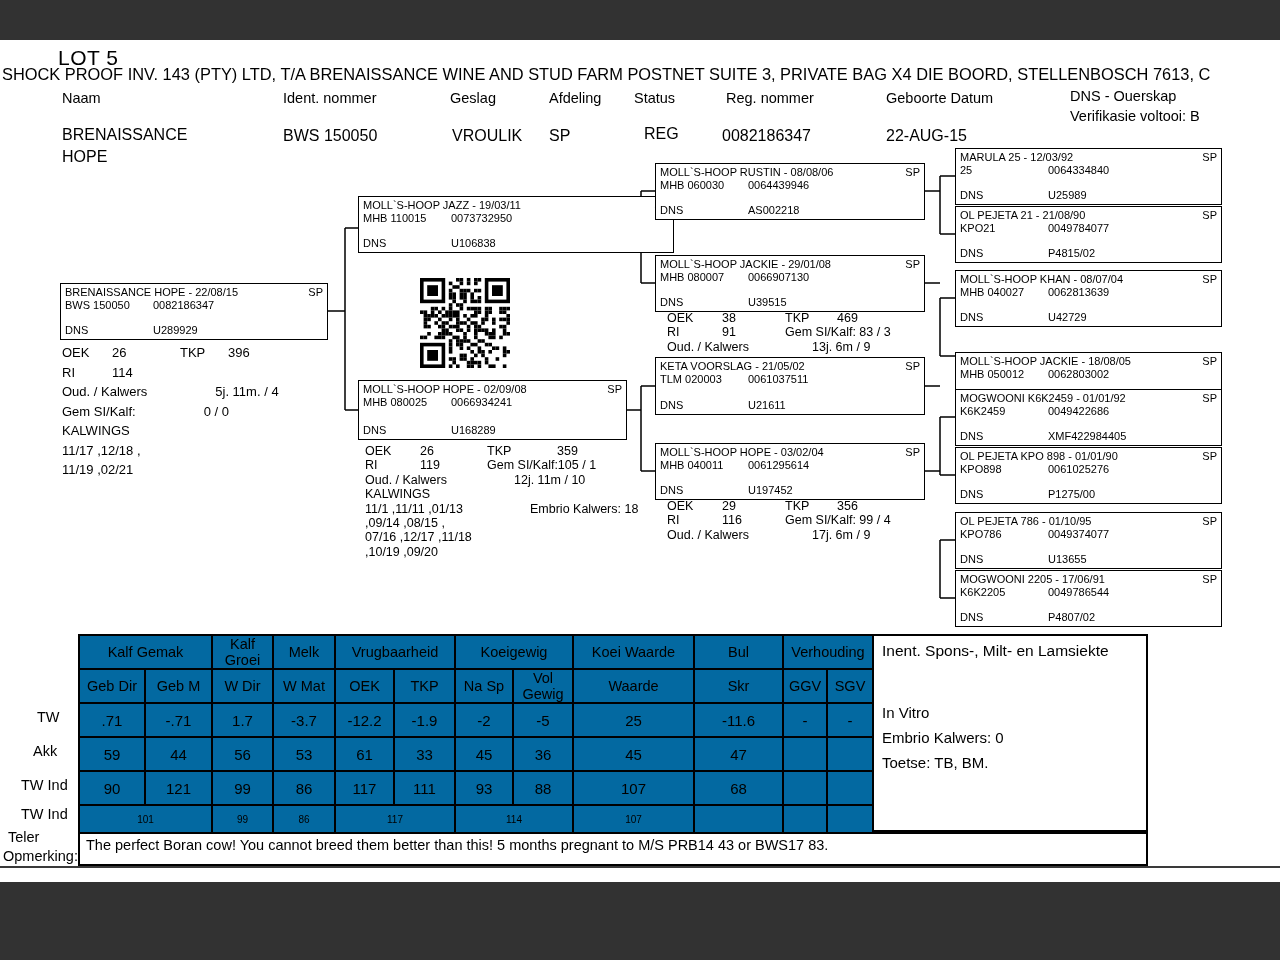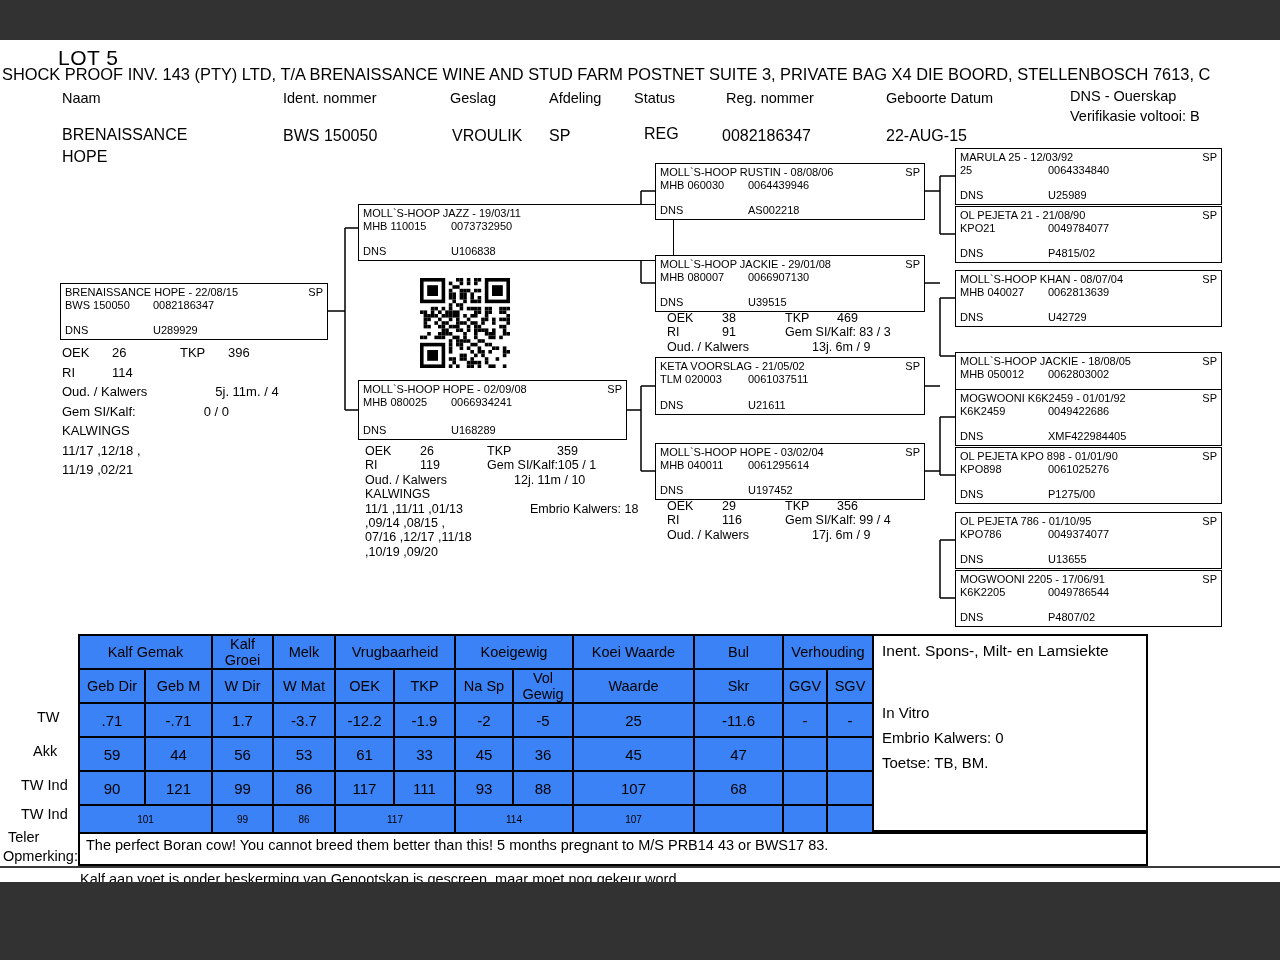--- a/index.html
+++ b/index.html
@@ -20,21 +20,21 @@
   .bx-c1{display:inline-block;width:88px;}
   .stats{position:absolute;white-space:nowrap;}
   .st-row{display:flex;white-space:nowrap;}
   .st-cell{flex:0 0 auto;white-space:nowrap;overflow:visible;}
   .stats-lg{font-size:13px;}
   .stats-lg .st-row{height:19.5px;line-height:19.5px;}
   .stats-sm{font-size:12.5px;}
   .stats-sm .st-row{height:14.4px;line-height:14.4px;}
   #conn{position:absolute;left:0;top:0;pointer-events:none;}
   table.ebv{position:absolute;left:78px;top:634px;border-collapse:collapse;table-layout:fixed;
-            font-size:14.5px;text-align:center;background:#3b82f6;}
+            font-size:14.5px;text-align:center;background:#0369a1;}
   table.ebv th,table.ebv td{border:2px solid #000;padding:0;font-weight:normal;overflow:hidden;}
   table.ebv .gh{height:30px;}
   table.ebv .sh{height:34px;line-height:16px;}
   table.ebv .dr td{height:32px;font-size:15px;}
   table.ebv .dr2 td{height:26px;font-size:10px;}
   .rowlabel{font-size:14.5px;}
   .panel{position:absolute;left:872px;top:634px;width:276px;height:198px;border:2px solid #000;box-sizing:border-box;background:#fff;}
   .panel-title{position:absolute;left:8px;top:6px;font-size:15.5px;}
   .panel-line{position:absolute;left:8px;font-size:15px;}
   .telerbox{position:absolute;left:78px;top:832px;width:1070px;height:34px;border:2px solid #000;box-sizing:border-box;background:#fff;}
@@ -82,21 +82,21 @@
   </svg>
 
   <div class="pbox" style="left:60px;top:283px;width:268px;">
       <div class="bx-r1">
         <span>BRENAISSANCE HOPE - 22/08/15</span>
         <span>SP</span>
       </div>
       <div class="bx-r2"><span class="bx-c1">BWS 150050</span><span>0082186347</span></div>
       <div class="bx-r3"><span class="bx-c1">DNS</span><span>U289929</span></div>
     </div>
-  <div class="pbox" style="left:358px;top:204px;width:316px;">
+  <div class="pbox" style="left:358px;top:196px;width:316px;">
       <div class="bx-r1">
         <span>MOLL`S-HOOP JAZZ - 19/03/11</span>
         <span>SP</span>
       </div>
       <div class="bx-r2"><span class="bx-c1">MHB 110015</span><span>0073732950</span></div>
       <div class="bx-r3"><span class="bx-c1">DNS</span><span>U106838</span></div>
     </div>
   <div class="pbox" style="left:358px;top:380px;width:269px;height:60px;">
       <div class="bx-r1">
         <span>MOLL`S-HOOP HOPE - 02/09/08</span>
@@ -628,17 +628,16 @@
     <div class="panel-title">Inent. Spons-, Milt- en Lamsiekte</div>
     <div class="panel-line" style="top:68px;">In Vitro</div>
     <div class="panel-line" style="top:93px;">Embrio Kalwers:   0</div>
     <div class="panel-line" style="top:118px;">Toetse: TB, BM.</div>
   </div>
 
   <div class="telerbox">
     <div class="telertext">The perfect Boran cow!  You cannot breed them better than this!  5 months pregnant to M/S PRB14 43 or BWS17 83.</div>
   </div>
 
-  <div class="abs footnote" style="left:80px;top:871px;">Kalf aan voet  is onder beskerming van Genootskap,is gescreen, maar moet nog gekeur word.</div>
 
   <div id="botline"></div>
   <div id="botbar"></div>
 </div>
 
 </body></html>

